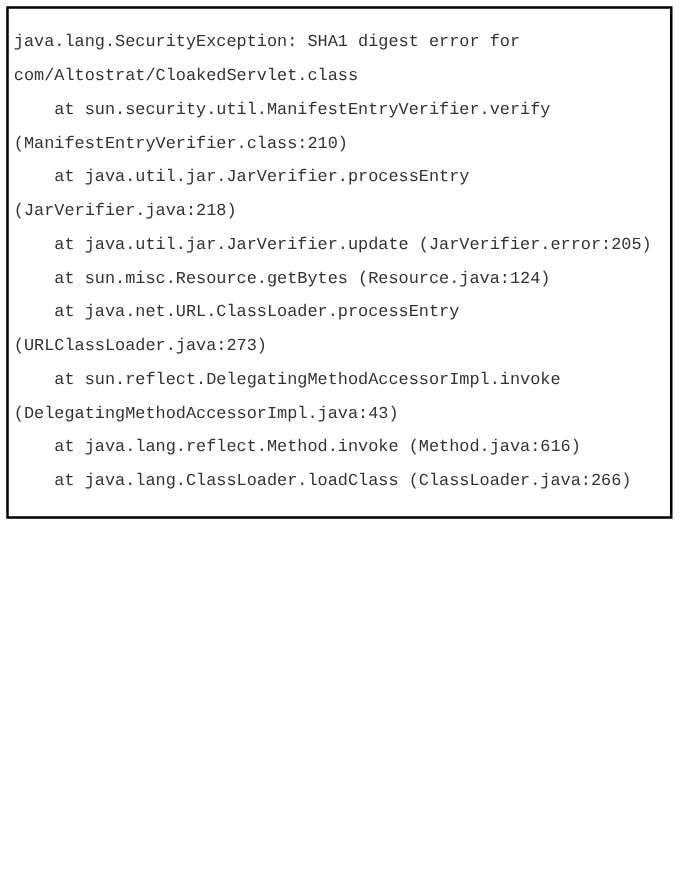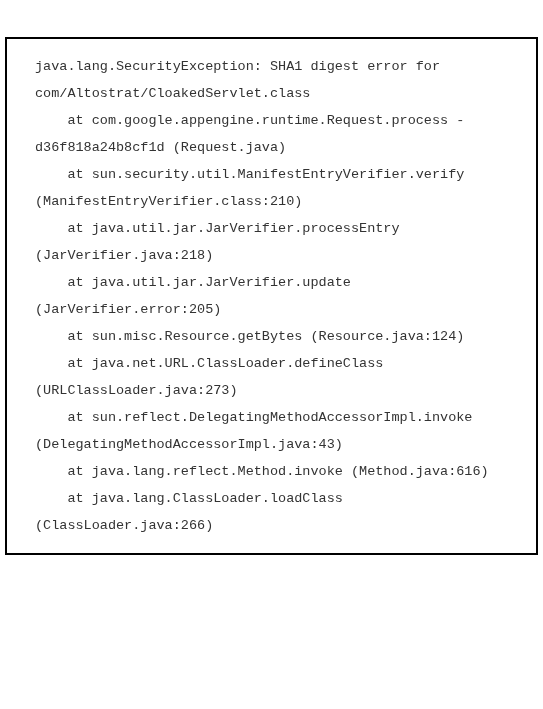--- a/index.html
+++ b/index.html
@@ -7,46 +7,44 @@
       padding: 0;
       box-sizing: border-box;
     }
     body {
       background: #ffffff;
       padding: 5px;
       width: 543px;
     }
     .stacktrace-container {
       border: 2px solid #000000;
-      padding: 14px 28px;
+      padding: 14px 4px;
       font-family: "Courier New", Courier, monospace;
       font-size: 13.5px;
       line-height: 2.0;
       color: #333333;
       background: #ffffff;
       word-wrap: break-word;
       overflow-wrap: break-word;
-      margin-top: 32px;
     }
     .trace-line {
       white-space: pre-wrap;
     }
     .exception-header {
       text-indent: 0;
       padding-left: 0;
       margin-left: 0;
     }
   </style>
 </head>
 <body>
 
 <div class="stacktrace-container">
   <div class="trace-line exception-header">java.lang.SecurityException: SHA1 digest error for com/Altostrat/CloakedServlet.class</div>
-  <div class="trace-line">    at com.google.appengine.runtime.Request.process -d36f818a24b8cf1d (Request.java)</div>
   <div class="trace-line">    at sun.security.util.ManifestEntryVerifier.verify (ManifestEntryVerifier.class:210)</div>
   <div class="trace-line">    at java.util.jar.JarVerifier.processEntry (JarVerifier.java:218)</div>
   <div class="trace-line">    at java.util.jar.JarVerifier.update (JarVerifier.error:205)</div>
   <div class="trace-line">    at sun.misc.Resource.getBytes (Resource.java:124)</div>
-  <div class="trace-line">    at java.net.URL.ClassLoader.defineClass (URLClassLoader.java:273)</div>
+  <div class="trace-line">    at java.net.URL.ClassLoader.processEntry (URLClassLoader.java:273)</div>
   <div class="trace-line">    at sun.reflect.DelegatingMethodAccessorImpl.invoke (DelegatingMethodAccessorImpl.java:43)</div>
   <div class="trace-line">    at java.lang.reflect.Method.invoke (Method.java:616)</div>
   <div class="trace-line">    at java.lang.ClassLoader.loadClass (ClassLoader.java:266)</div>
 </div>
 
 </body></html>

